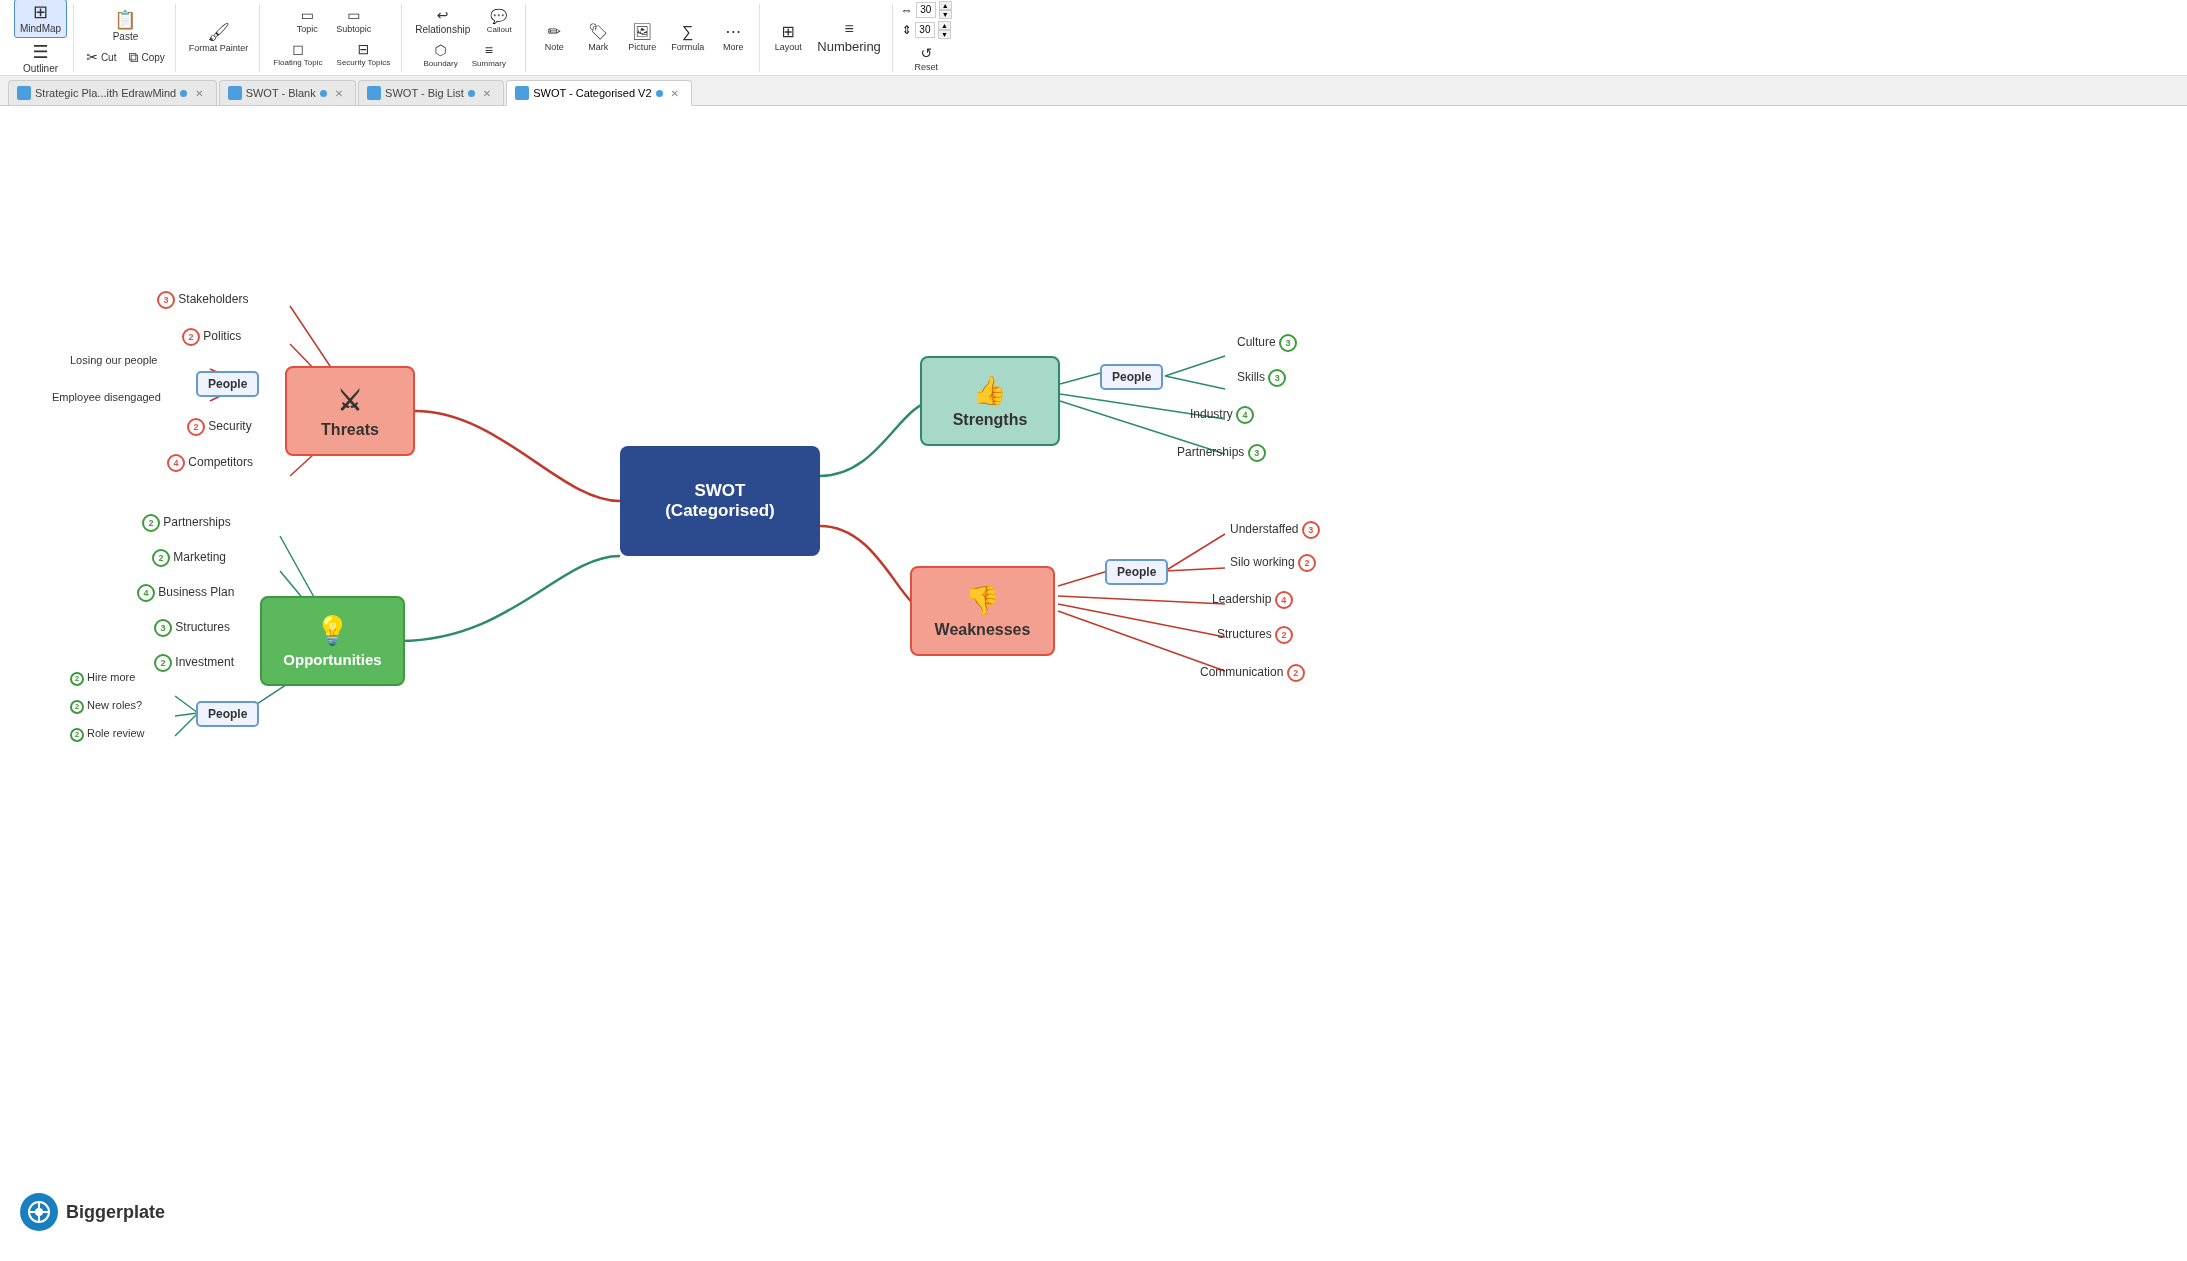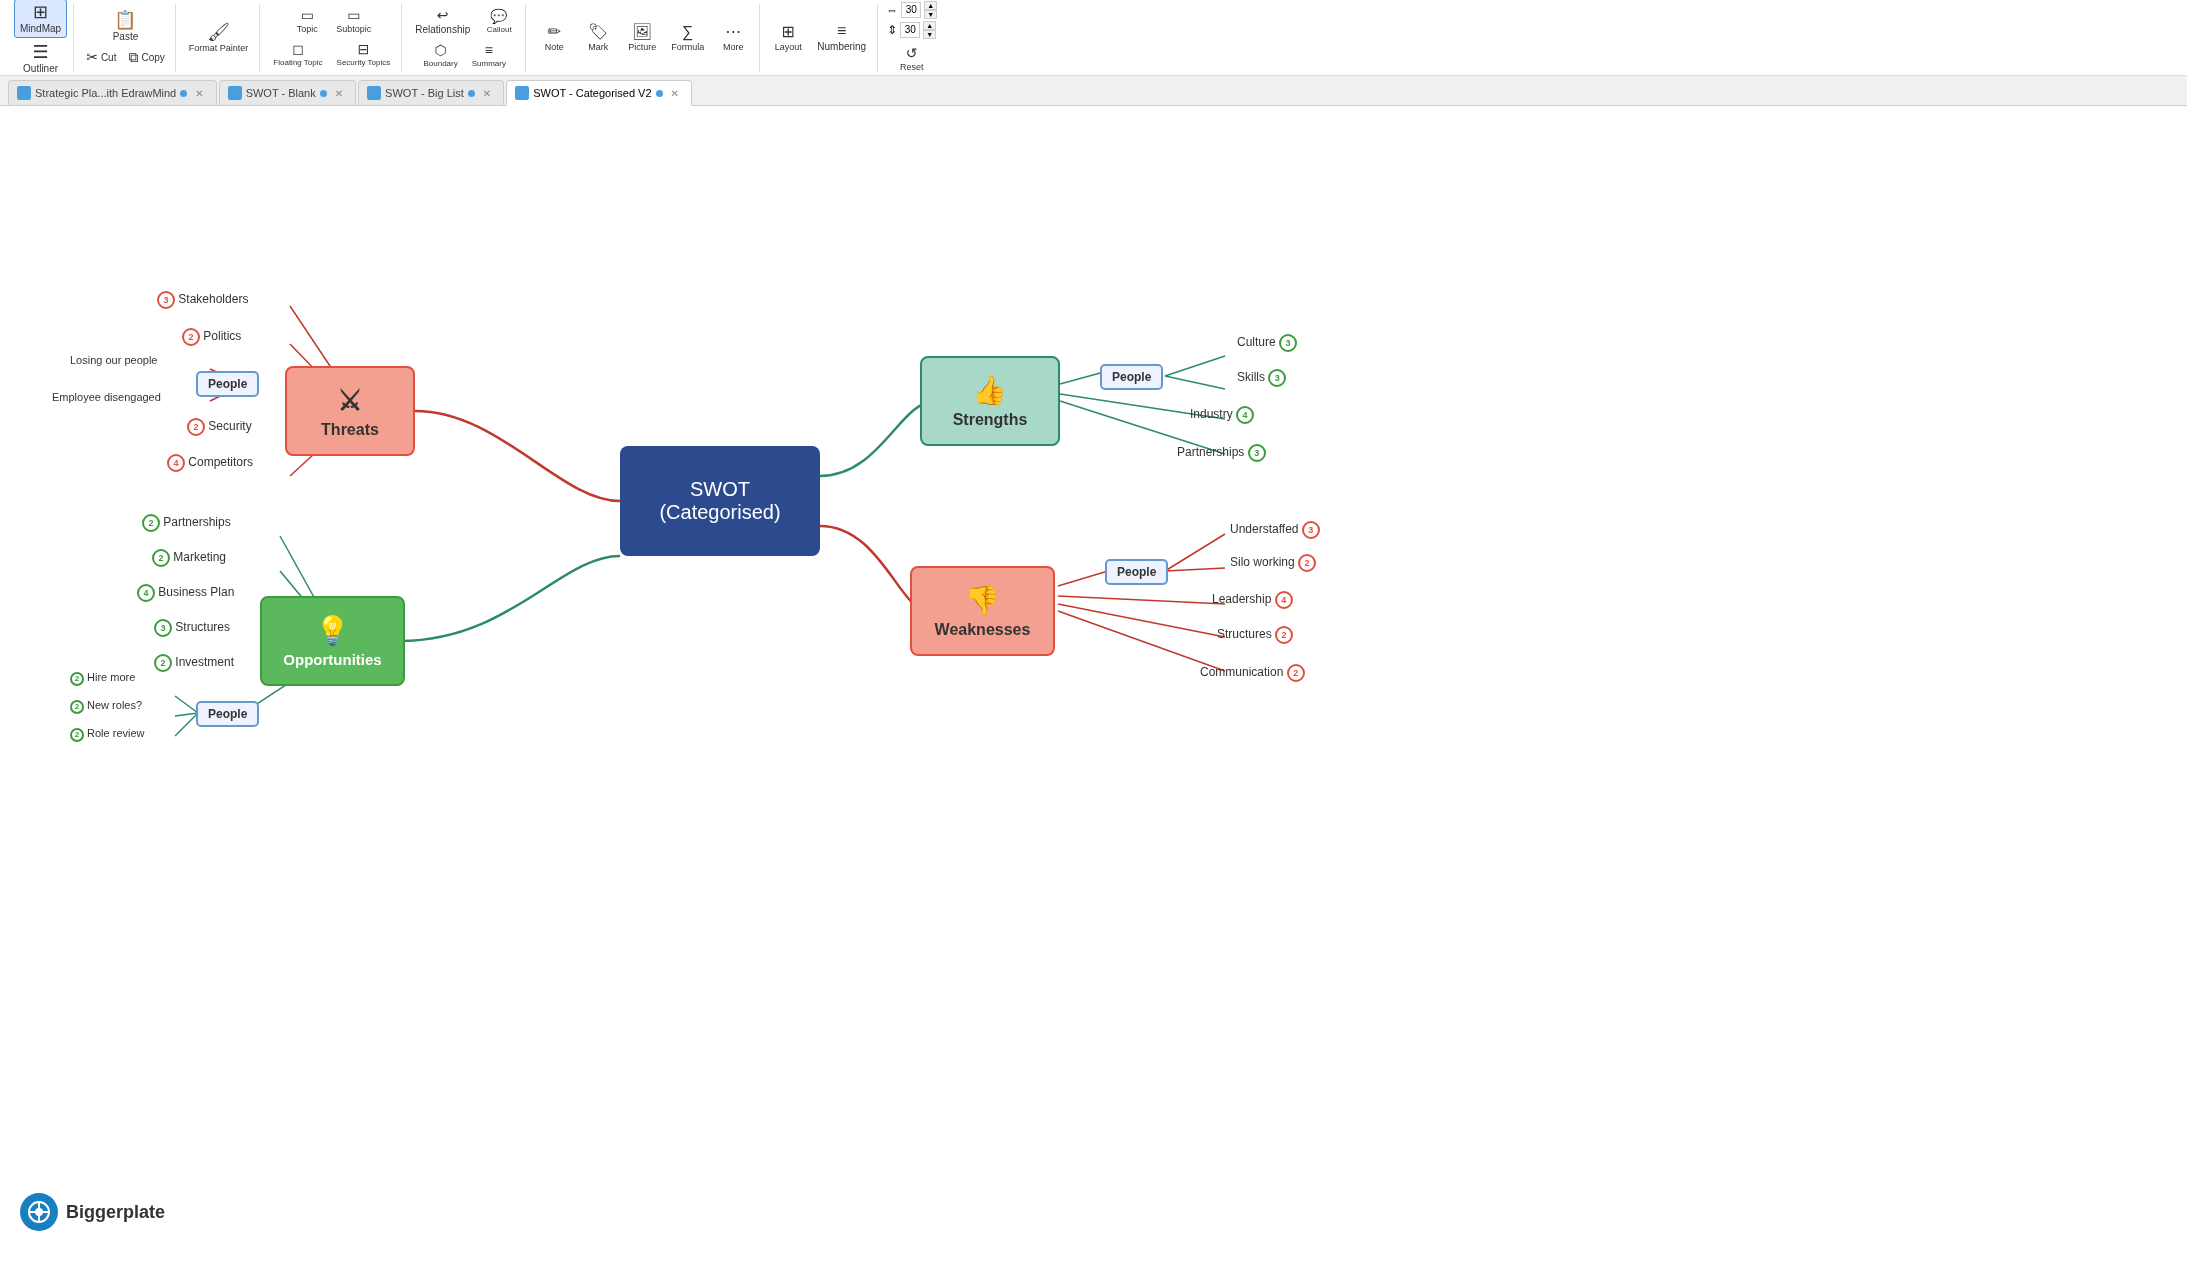--- a/index.html
+++ b/index.html
@@ -349,21 +349,21 @@
   </div>
 
   <div class="toolbar-group">
     <div class="toolbar-row">
       <div class="toolbar-btn">
         <span class="icon" style="font-size:16px">⊞</span>
         <span style="font-size:9px">Layout</span>
       </div>
       <div class="toolbar-btn">
         <span class="icon" style="font-size:16px">≡</span>
-        <span style="font-size:10px">Numbering</span>
+        <span style="font-size:13px">Numbering</span>
       </div>
     </div>
   </div>
 
   <div class="toolbar-group">
     <div style="display:flex; align-items:center; gap:3px;">
       <span style="font-size:12px;">⇔</span>
       <input class="number-input" type="text" value="30" style="">
       <div class="number-spin">
         <div class="spin-btn">▲</div>
@@ -451,21 +451,21 @@
 
     <line x1="1058" y1="480" x2="1118" y2="462" stroke="#c0392b" stroke-width="1.5"></line>
     <line x1="1165" y1="465" x2="1225" y2="428" stroke="#c0392b" stroke-width="1.5"></line>
     <line x1="1165" y1="465" x2="1225" y2="462" stroke="#c0392b" stroke-width="1.5"></line>
     <line x1="1058" y1="490" x2="1225" y2="498" stroke="#c0392b" stroke-width="1.5"></line>
     <line x1="1058" y1="498" x2="1225" y2="531" stroke="#c0392b" stroke-width="1.5"></line>
     <line x1="1058" y1="505" x2="1225" y2="565" stroke="#c0392b" stroke-width="1.5"></line>
   </svg>
 
   <div class="node node-central" style="left:620px; top:340px;">
-    <span style="white-space:pre-line; font-size:20px; font-weight:normal;">SWOT
+    <span style="white-space:pre-line; font-size:17px; font-weight:bold;">SWOT
 (Categorised)</span>
   </div>
 
   <div class="node node-threats" style="left:285px; top:260px;">
     <span class="node-icon">⚔</span>
     <span style="font-weight:bold; font-size:16px;">Threats</span>
   </div>
 
   <div class="node node-strengths" style="left:920px; top:250px;">
     <span class="node-icon">👍</span>

